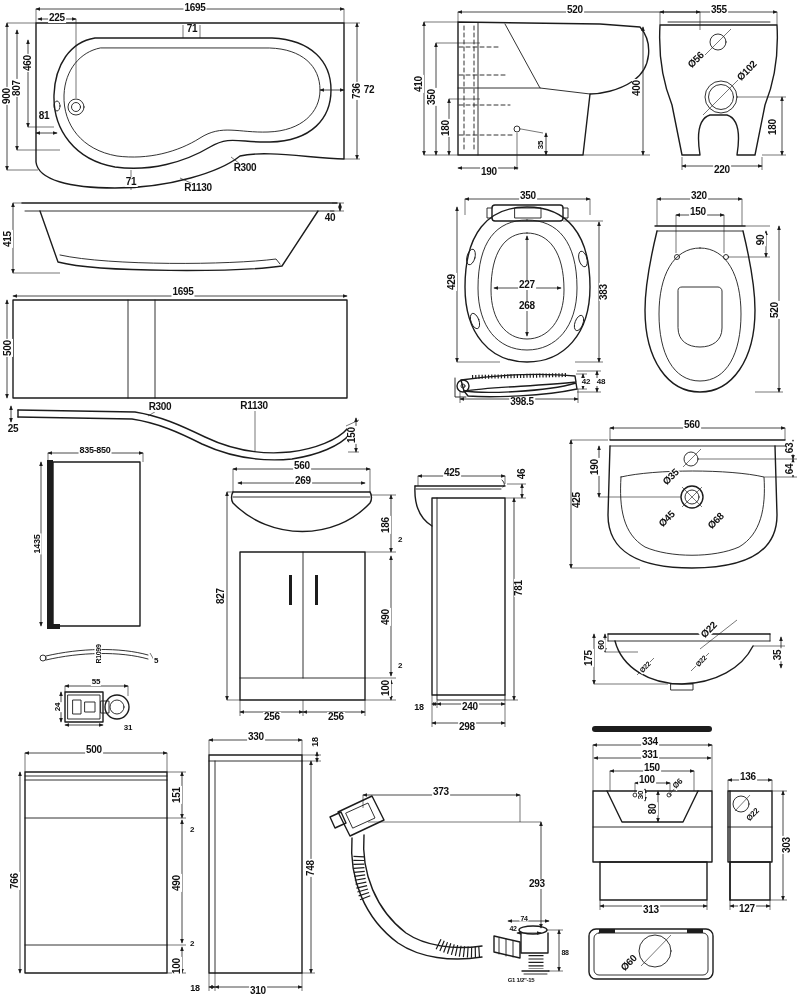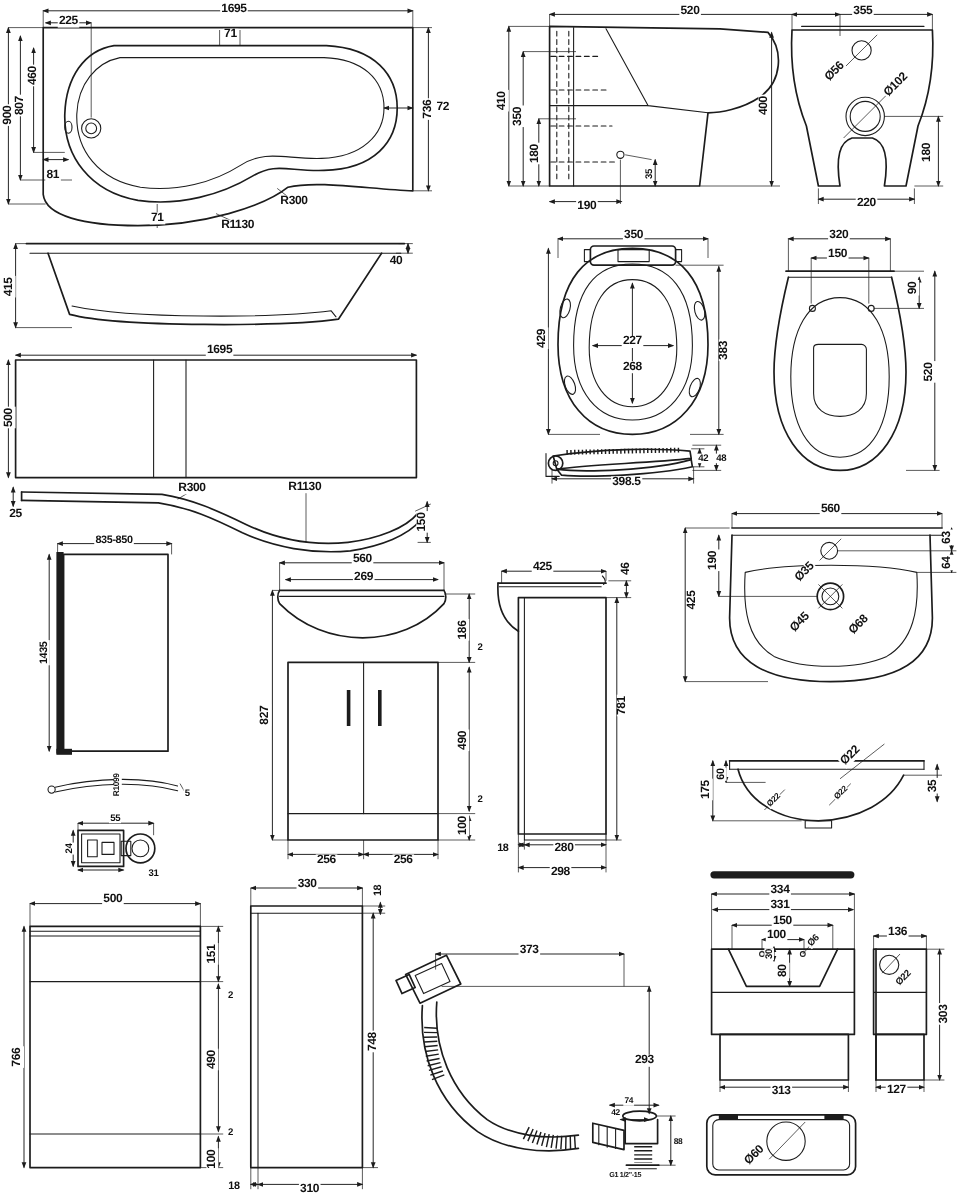--- a/index.html
+++ b/index.html
@@ -459,21 +459,21 @@
 </g>
 </svg>
 
 <div id="labels">
       <span class="dim" style="left: 195px; top: 8px; transform: translate(-50%, -50%) rotate(0deg);">1695</span>
       <span class="dim" style="left: 57px; top: 18px; transform: translate(-50%, -50%) rotate(0deg);">225</span>
       <span class="dim" style="left: 192px; top: 29px; transform: translate(-50%, -50%) rotate(0deg);">71</span>
       <span class="dim" style="left: 28px; top: 63px; transform: translate(-50%, -50%) rotate(-90deg);">460</span>
       <span class="dim" style="left: 17px; top: 88px; transform: translate(-50%, -50%) rotate(-90deg);">807</span>
       <span class="dim" style="left: 7px; top: 96px; transform: translate(-50%, -50%) rotate(-90deg);">900</span>
-      <span class="dim" style="left: 44px; top: 146px; transform: translate(-50%, -50%) rotate(0deg);">81</span>
+      <span class="dim" style="left: 44px; top: 116px; transform: translate(-50%, -50%) rotate(0deg);">81</span>
       <span class="dim" style="left: 333px; top: 90px; transform: translate(-50%, -50%) rotate(0deg); margin-left: 36px;">72</span>
       <span class="dim" style="left: 357px; top: 91px; transform: translate(-50%, -50%) rotate(-90deg);">736</span>
       <span class="dim" style="left: 245px; top: 168px; transform: translate(-50%, -50%) rotate(0deg);">R300</span>
       <span class="dim" style="left: 198px; top: 188px; transform: translate(-50%, -50%) rotate(0deg);">R1130</span>
       <span class="dim" style="left: 131px; top: 182px; transform: translate(-50%, -50%) rotate(0deg);">71</span>
       <span class="dim" style="left: 575px; top: 10px; transform: translate(-50%, -50%) rotate(0deg);">520</span>
       <span class="dim" style="left: 419px; top: 84px; transform: translate(-50%, -50%) rotate(-90deg);">410</span>
       <span class="dim" style="left: 432px; top: 97px; transform: translate(-50%, -50%) rotate(-90deg);">350</span>
       <span class="dim" style="left: 446px; top: 128px; transform: translate(-50%, -50%) rotate(-90deg);">180</span>
       <span class="dim" style="left: 637px; top: 88px; transform: translate(-50%, -50%) rotate(-90deg);">400</span>
@@ -506,21 +506,21 @@
       <span class="dim" style="left: 400px; top: 540px; transform: translate(-50%, -50%) rotate(0deg); font-size: 8px;">2</span>
       <span class="dim" style="left: 386px; top: 617px; transform: translate(-50%, -50%) rotate(-90deg);">490</span>
       <span class="dim" style="left: 400px; top: 666px; transform: translate(-50%, -50%) rotate(0deg); font-size: 8px;">2</span>
       <span class="dim" style="left: 386px; top: 688px; transform: translate(-50%, -50%) rotate(-90deg);">100</span>
       <span class="dim" style="left: 272px; top: 717px; transform: translate(-50%, -50%) rotate(0deg);">256</span>
       <span class="dim" style="left: 336px; top: 717px; transform: translate(-50%, -50%) rotate(0deg);">256</span>
       <span class="dim" style="left: 452px; top: 473px; transform: translate(-50%, -50%) rotate(0deg);">425</span>
       <span class="dim" style="left: 522px; top: 474px; transform: translate(-50%, -50%) rotate(-90deg);">46</span>
       <span class="dim" style="left: 519px; top: 588px; transform: translate(-50%, -50%) rotate(-90deg);">781</span>
       <span class="dim" style="left: 419px; top: 707px; transform: translate(-50%, -50%) rotate(0deg); font-size: 9px;">18</span>
-      <span class="dim" style="left: 470px; top: 707px; transform: translate(-50%, -50%) rotate(0deg);">280</span>
+      <span class="dim" style="left: 470px; top: 707px; transform: translate(-50%, -50%) rotate(0deg);">240</span>
       <span class="dim" style="left: 467px; top: 727px; transform: translate(-50%, -50%) rotate(0deg);">298</span>
       <span class="dim" style="left: 692px; top: 425px; transform: translate(-50%, -50%) rotate(0deg);">560</span>
       <span class="dim" style="left: 595px; top: 467px; transform: translate(-50%, -50%) rotate(-90deg);">190</span>
       <span class="dim" style="left: 577px; top: 500px; transform: translate(-50%, -50%) rotate(-90deg);">425</span>
       <span class="dim" style="left: 671px; top: 477px; transform: translate(-50%, -50%) rotate(-45deg);">Ø35</span>
       <span class="dim" style="left: 667px; top: 519px; transform: translate(-50%, -50%) rotate(-45deg);">Ø45</span>
       <span class="dim" style="left: 716px; top: 521px; transform: translate(-50%, -50%) rotate(-45deg);">Ø68</span>
       <span class="dim" style="left: 790px; top: 448px; transform: translate(-50%, -50%) rotate(-90deg);">63</span>
       <span class="dim" style="left: 790px; top: 469px; transform: translate(-50%, -50%) rotate(-90deg);">64</span>
       <span class="dim" style="left: 709px; top: 630px; transform: translate(-50%, -50%) rotate(-45deg);">Ø22</span>

